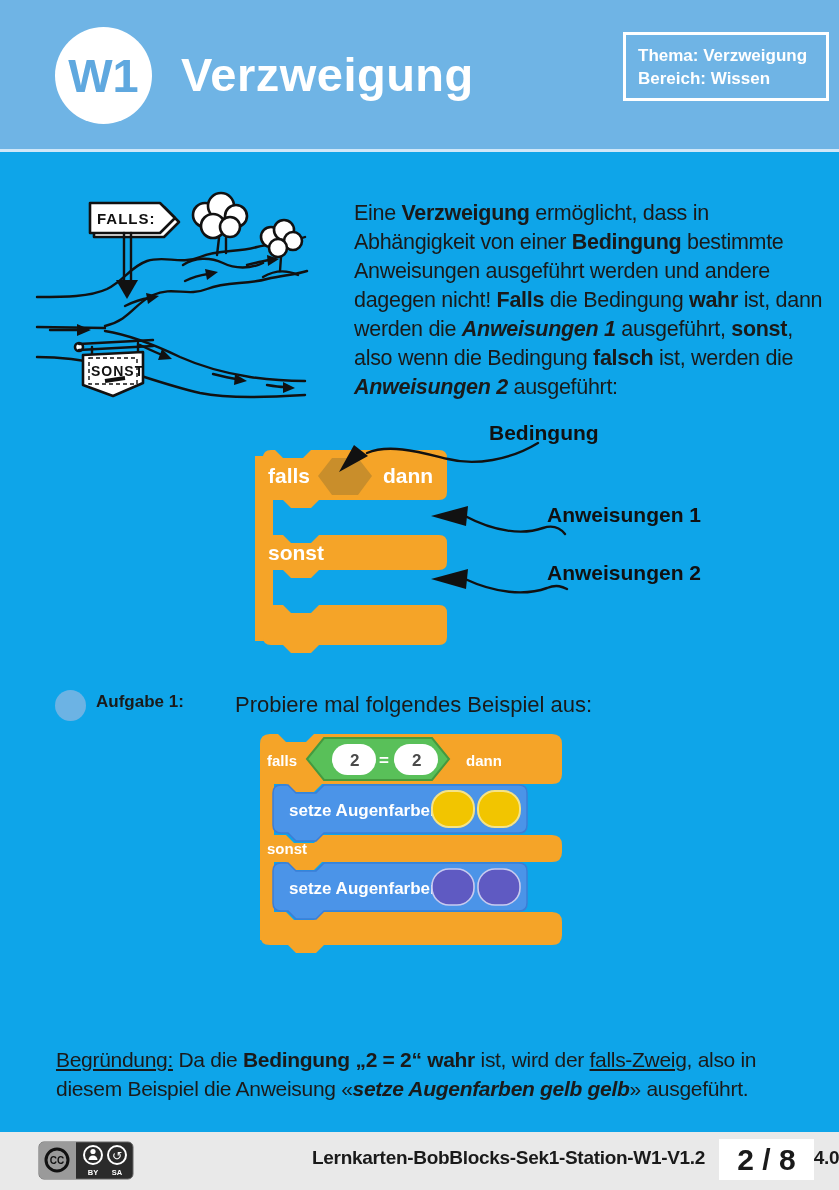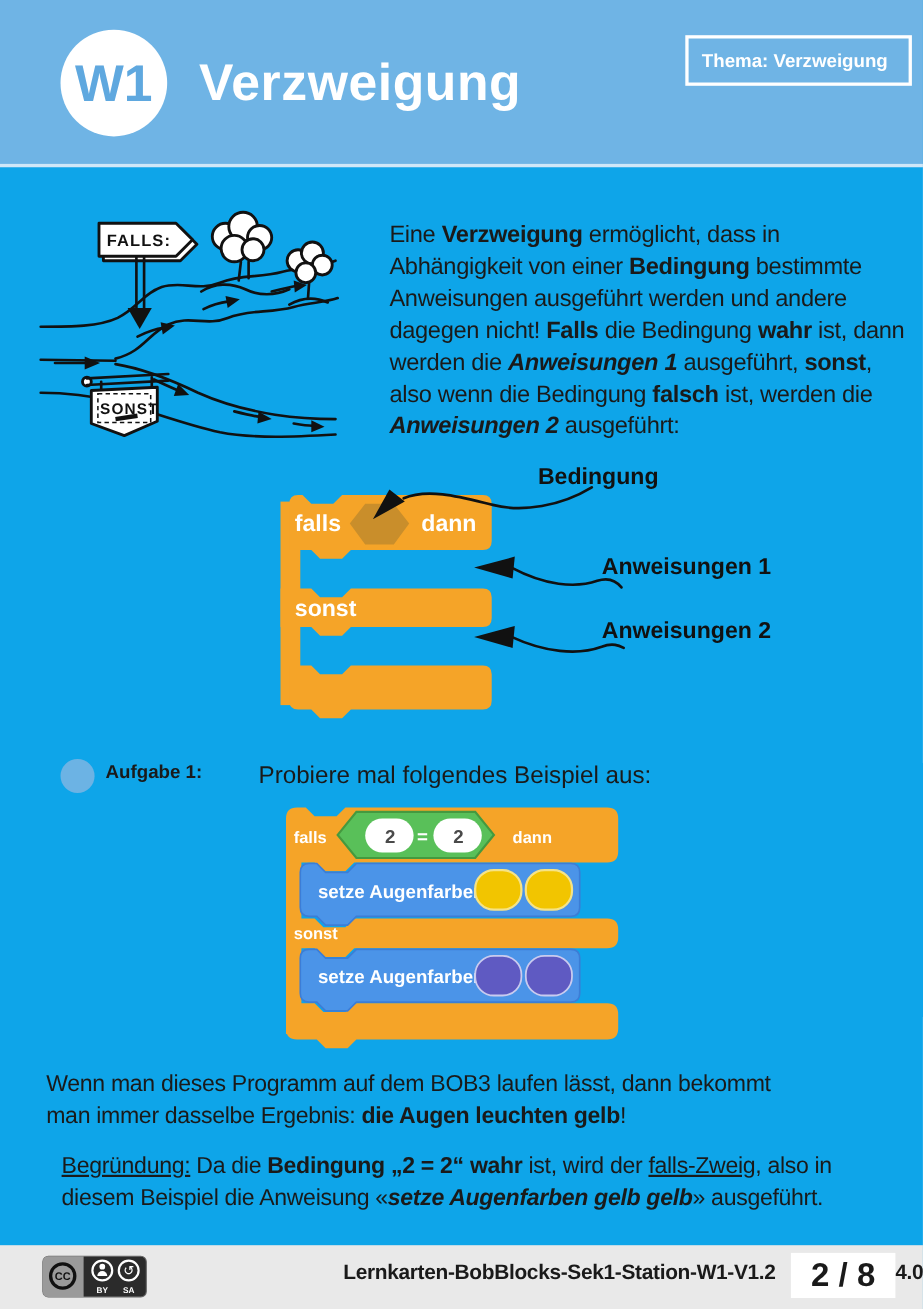--- a/index.html
+++ b/index.html
@@ -50,20 +50,21 @@
 </head>
 <body>
 
 <div class="page">
 
   <div class="header">
     <div class="badge">W1</div>
     <div class="title">Verzweigung</div>
     <div class="infobox">
       <div>Thema: Verzweigung</div>
+      <div>Bereich: Wissen</div>
     </div>
   </div>
 
   <svg style="left:35px;top:185px;" width="275" height="215" viewBox="0 0 275 215">
 
     <path class="sk" d="M 2,112 C 30,112 55,112 72,104 C 90,95 95,82 112,76 C 130,70 145,80 165,72 C 185,64 200,68 222,62 C 240,58 255,58 270,52"></path>
     <path class="sk" d="M 70,141 C 95,135 100,118 118,110 C 138,101 152,112 172,104 C 192,96 210,100 232,94 C 248,90 260,90 272,86"></path>
     <path class="sk" d="M 70,146 C 95,150 120,160 145,172 C 165,181 190,188 215,192 C 235,195 255,196 270,196"></path>
     <path class="sk" d="M 2,172 C 25,172 45,174 70,180 C 100,188 130,200 165,208 C 195,214 235,212 270,210"></path>
     <path class="sk" d="M 2,142 L 70,143" stroke-width="0"></path>
@@ -181,21 +182,20 @@
     </g>
 
     <g>
       <path fill="#4B94E8" stroke="#3C7DD6" stroke-width="1.5" d="M 17,139 Q 17,131 25,131 L 32,131 L 40,139 L 60,139 L 68,131 L 263,131 Q 271,131 271,139 L 271,171 Q 271,179 263,179 L 68,179 L 60,187 L 40,187 L 32,179 L 25,179 Q 17,179 17,171 Z"></path>
       <text class="blk-md" x="33" y="162">setze Augenfarben</text>
       <rect fill="#5F5AC2" stroke="#C9CBEF" stroke-width="1.6" x="176" y="137" width="42" height="36" rx="17"></rect>
       <rect fill="#5F5AC2" stroke="#C9CBEF" stroke-width="1.6" x="222" y="137" width="42" height="36" rx="17"></rect>
     </g>
   </svg>
 
-  <div class="result para"><span>Wenn man dieses Programm auf dem BOB3 laufen lässt, dann bekommt</span><br><span>man immer dasselbe Ergebnis: </span><span style="font-weight: bold;">die Augen leuchten gelb</span><span>!</span></div>
   <div class="begruendung para"><span style="text-decoration: underline;">Begründung:</span><span> Da die </span><span style="font-weight: bold;">Bedingung</span><span style="font-weight: bold;"> „2 = 2“ wahr</span><span> ist, wird der </span><span style="text-decoration: underline;">falls-Zweig</span><span>, also in</span><br><span>diesem Beispiel die Anweisung «</span><span style="font-weight: bold; font-style: italic;">setze Augenfarben gelb gelb</span><span>» ausgeführt.</span></div>
 
   <div class="footer"></div>
   <svg style="left:38px;top:1139px;" width="96" height="42" viewBox="0 0 96 42">
     <rect x="1" y="3" width="94" height="37" rx="5" fill="#2B2B2B" stroke="#666" stroke-width="1"></rect>
     <path d="M 6,3 L 38,3 L 38,40 L 6,40 Q 1,40 1,35 L 1,8 Q 1,3 6,3 Z" fill="#9A9A9A"></path>
     <circle cx="19" cy="21" r="11" fill="#9A9A9A" stroke="#111" stroke-width="3"></circle>
     <text x="19" y="25" text-anchor="middle" font-family="Liberation Sans, sans-serif" font-size="10" font-weight="bold" fill="#111">CC</text>
     <circle cx="55" cy="16" r="9" fill="none" stroke="#fff" stroke-width="2"></circle>
     <circle cx="55" cy="12.5" r="2.6" fill="#fff"></circle>

